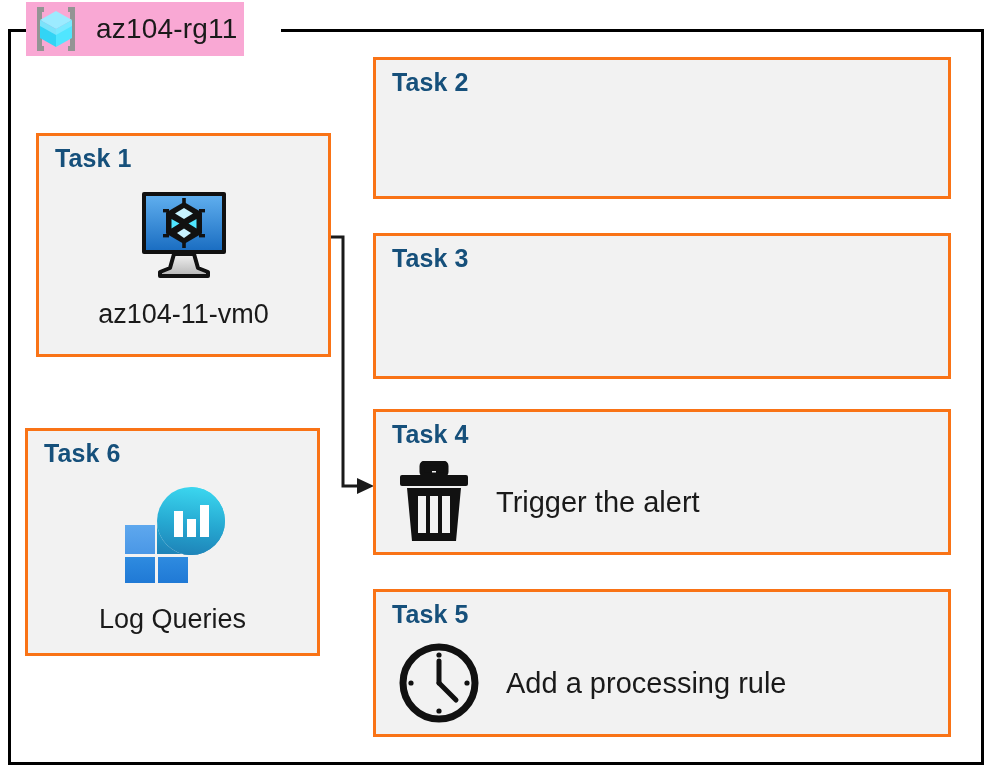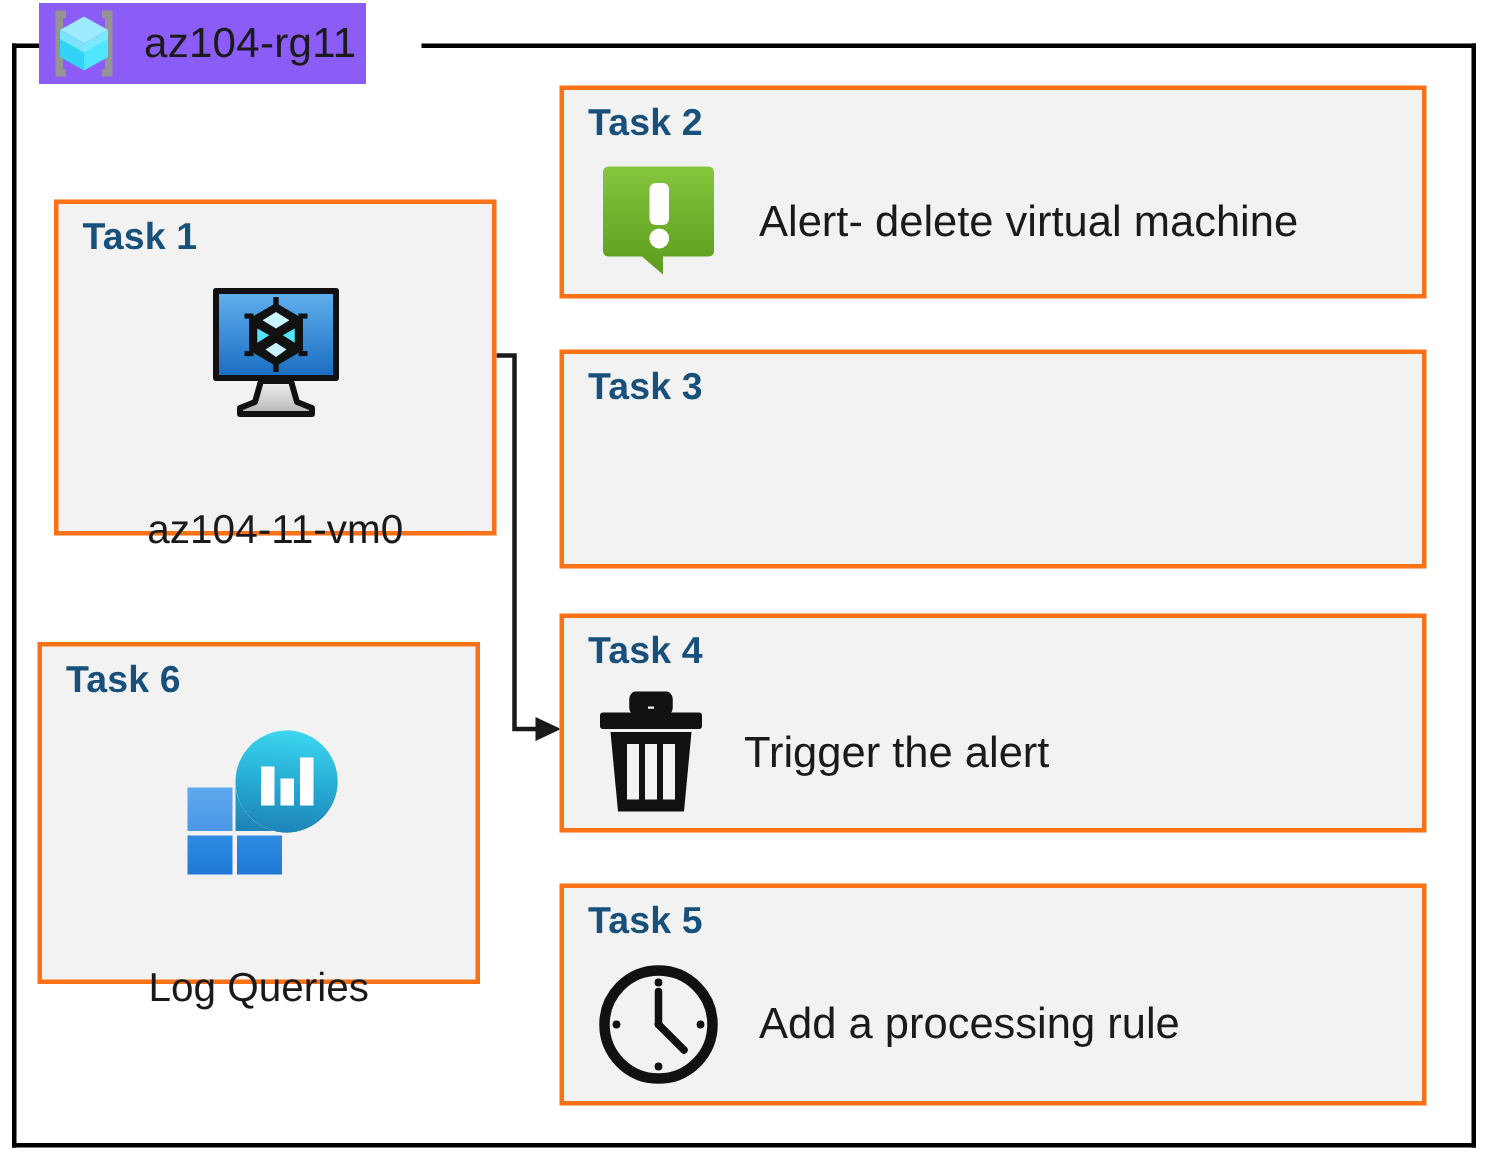--- a/index.html
+++ b/index.html
@@ -51,21 +51,21 @@
   }
 
   
   .rg-header {
     position: absolute;
     left: 26px;
     top: 2px;
     display: flex;
     align-items: center;
     gap: 12px;
-    background: #8b5cf6;
+    background: #f9a8d4;
     padding: 0 6px 0 2px;
     height: 54px;
   }
   .rg-icon {
     width: 56px;
     height: 50px;
     position: relative;
     flex: none;
   }
   .rg-title {
@@ -103,21 +103,20 @@
     align-items: center;
   }
   .card-v .card-label {
     position: absolute;
     left: 0;
     right: 0;
     text-align: center;
     font-size: 27px;
     color: #1a1a1a;
     white-space: nowrap;
-    margin-top: 39px;
   }
 
   
   .card-h .row {
     position: absolute;
     left: 22px;
     right: 10px;
     top: 44px;
     bottom: 4px;
     display: flex;
@@ -253,36 +252,20 @@
         <rect x="55" y="28" width="9" height="26" fill="#ffffff"></rect>
         <rect x="68" y="36" width="9" height="18" fill="#ffffff"></rect>
         <rect x="81" y="22" width="9" height="32" fill="#ffffff"></rect>
       </svg>
     </div>
     <div class="card-label" style="top:173px;">Log Queries</div>
   </div>
 
   <div class="card card-h" style="left:373px; top:57px; width:578px; height:142px;">
     <div class="card-title">Task 2</div>
-    <div class="row">
-      <div class="icon-box">
-        <svg viewBox="0 0 82 78" width="82" height="78">
-          <defs>
-            <linearGradient id="alertGrad" x1="0" y1="0" x2="0" y2="1">
-              <stop offset="0%" stop-color="#84C63C"></stop>
-              <stop offset="100%" stop-color="#5B9C1D"></stop>
-            </linearGradient>
-          </defs>
-          <path d="M4 6 Q4 2 8 2 L74 2 Q78 2 78 6 L78 58 Q78 62 74 62 L44 62 L44 74 L30 62 L8 62 Q4 62 4 58 Z" fill="url(#alertGrad)"></path>
-          <rect x="35" y="13" width="13" height="28" rx="4" fill="#ffffff"></rect>
-          <circle cx="41.5" cy="50" r="6.6" fill="#ffffff"></circle>
-        </svg>
-      </div>
-      <div class="card-label">Alert- delete virtual machine</div>
-    </div>
   </div>
 
   <div class="card card-h" style="left:373px; top:233px; width:578px; height:146px;">
     <div class="card-title">Task 3</div>
   </div>
 
   <div class="card card-h" style="left:373px; top:409px; width:578px; height:146px;">
     <div class="card-title">Task 4</div>
     <div class="row">
       <div class="icon-box">

